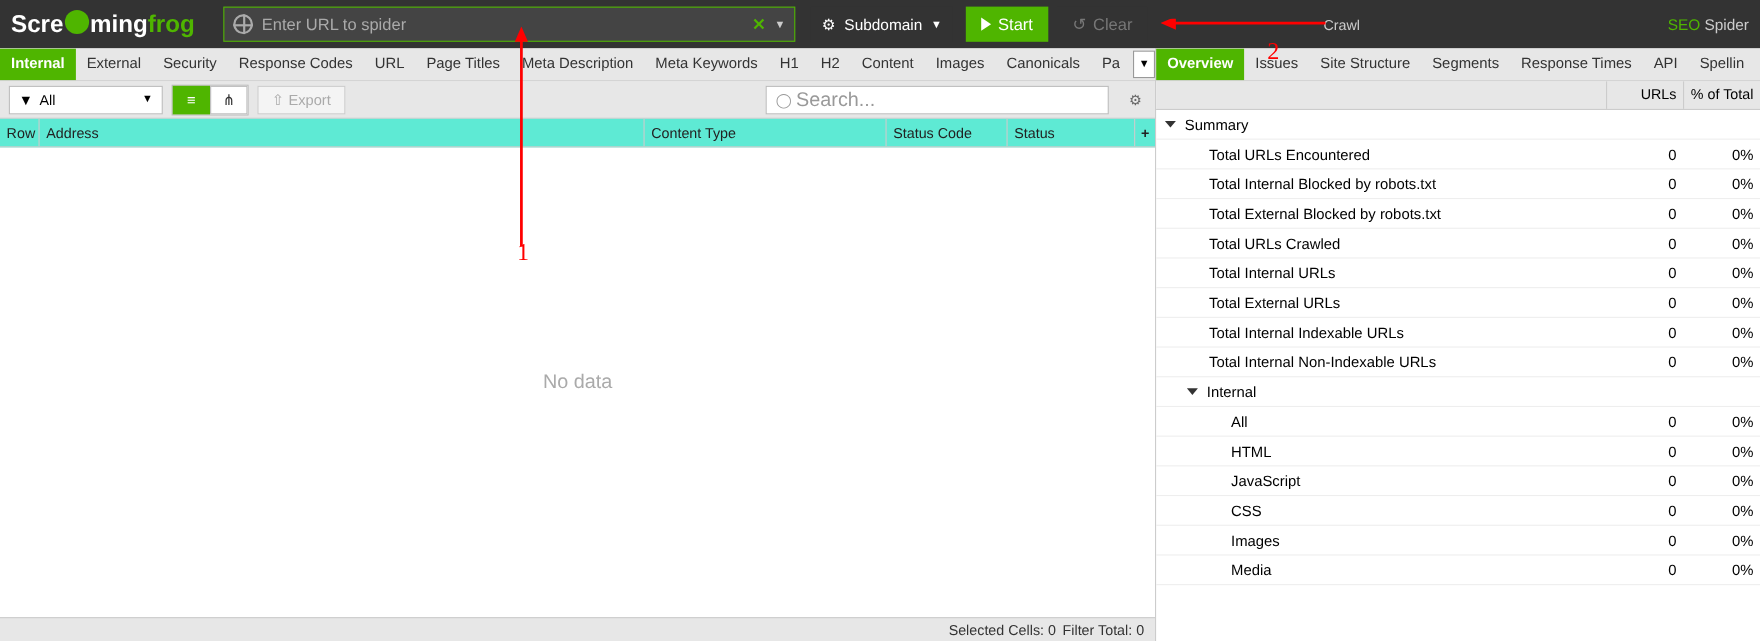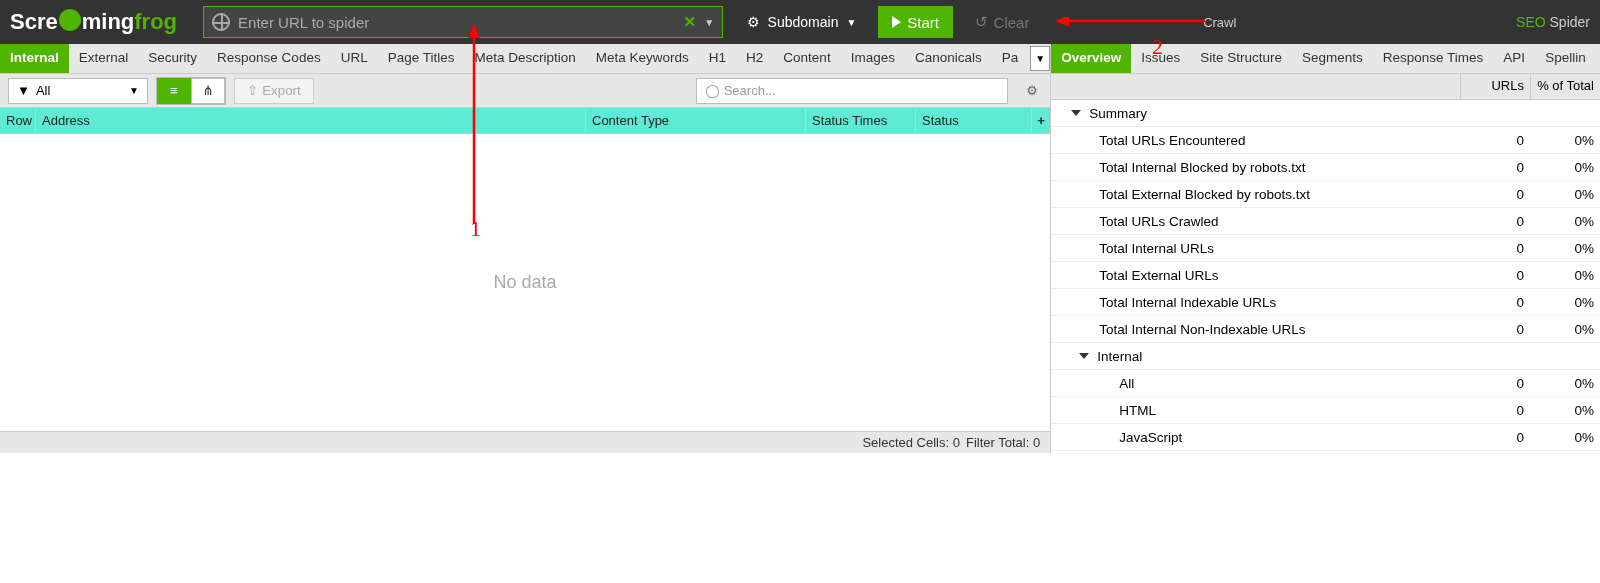--- a/index.html
+++ b/index.html
@@ -17,39 +17,39 @@
   .url-box .drop { color: #ccc; font-size: 10px; cursor: pointer; }
   .mode-select { display: flex; align-items: center; background: #333; color: #fff; height: 32px; padding: 0 10px; font-size: 14px; margin-left: 14px; gap: 8px; cursor: pointer;}
   .mode-select .drop { font-size: 10px; }
   .btn-start { background: #4fb500; color: #fff; border: 0; height: 32px; padding: 0 14px; font-size: 15px; margin-left: 12px; display: flex; align-items: center; gap: 6px; cursor: pointer; }
   .btn-clear { background: #333; color: #777; border: 0; height: 32px; padding: 0 14px; font-size: 15px; margin-left: 8px; display: flex; align-items: center; gap: 6px; cursor: default; }
   .crawl-label { color: #ccc; margin-left: auto; margin-right: 120px; font-size: 13px; }
   .prod-label { color: #ccc; font-size: 14px; margin-left: auto; }
   .prod-label .seo { color: #4fb500; }
 
   
-  .main { display: flex; height: 409px; }
+  .main { display: flex; height: 539px; }
   .left-pane { flex: 0 0 1028px; display: flex; flex-direction: column; border-right: 1px solid #ccc; }
   .right-pane { flex: 1; display: flex; flex-direction: column; }
 
   
   .tabs { display: flex; background: #e7e7e7; border-bottom: 1px solid #ccc; height: 30px; align-items: stretch; overflow: hidden; }
   .tab { padding: 6px 10px; font-size: 13.5px; color: #333; cursor: pointer; white-space: nowrap; }
   .tab.active { background: #4fb500; color: #fff; font-weight: 600; }
   .tab-drop { padding: 6px 4px; cursor: pointer; border:1px solid #999; background:#fff; font-size:10px; align-self:center; margin-left:2px;}
 
   
   .toolbar { display: flex; align-items: center; height: 34px; padding: 0 8px; gap: 8px; background: #e7e7e7; border-bottom: 1px solid #ccc; }
   .filter-dd { display: flex; align-items: center; gap: 6px; border: 1px solid #bbb; background: #fff; height: 26px; padding: 0 8px; width: 140px; cursor: pointer; justify-content: space-between;}
   .filter-dd .label { display:flex; gap:6px; align-items:center; }
   .view-btn { width: 34px; height: 26px; background: #4fb500; color: #fff; display: inline-flex; align-items: center; justify-content: center; cursor: pointer; border:0; }
   .tree-btn { width: 34px; height: 26px; background: #fff; color: #333; display: inline-flex; align-items: center; justify-content: center; cursor: pointer; border:1px solid #bbb; }
   .export-btn { height: 26px; padding: 0 12px; border: 1px solid #ccc; background: #f4f4f4; color: #aaa; cursor: default; display:flex; align-items:center; gap:4px;}
   .search-box { margin-left: auto; display: flex; align-items: center; border: 1px solid #bbb; background: #fff; height: 26px; padding: 0 8px; width: 312px; }
-  .search-box input { flex: 1; border: 0; outline: none; font-size: 13px; }
+  .search-box input { flex: 1; border: 0; outline: none; font-size: 18px; }
   .search-box input::placeholder { color: #999; }
   .settings-icon { width: 20px; cursor: pointer; color:#666; text-align:center; margin-left:6px;}
 
   
   .thead { display: flex; background: #5eead4; border-bottom: 1px solid #ccc; height: 26px; align-items: center; font-size: 13px; color: #222; }
   .th { padding: 0 6px; border-right: 1px solid #ccc; height: 100%; display: flex; align-items: center; }
   .th.row { width: 36px; } .th.addr { flex: 0 0 550px; } .th.ct { flex: 0 0 220px; } .th.sc { flex: 0 0 110px; } .th.st { flex: 1; } .th.add { width: 18px; font-weight:bold; text-align:center; justify-content:center; cursor:pointer; border-right:0;}
 
   .nodata { flex: 1; display: flex; align-items: center; justify-content: center; color: #aaa; font-size: 18px; }
 
@@ -57,21 +57,21 @@
 
   
   .rtabs { display: flex; background: #e7e7e7; border-bottom: 1px solid #ccc; height: 30px; overflow:hidden;}
   .rtoolhead { display:flex; background:#e7e7e7; border-bottom:1px solid #ccc; height:26px;}
   .rth { border-left:1px solid #ccc; padding:4px 6px; font-size:13px; text-align:right;}
   .rth.lbl{ flex:1; border-left:0;}
   .rth.urls{ width:70px;}
   .rth.pct{ width:70px;}
   .rtable { flex:1; overflow:hidden; font-size:13.5px;}
   .rtr { display:flex; border-bottom:1px solid #eee; height:27px; align-items:center;}
-  .rtr .c1 { flex:1; padding-left: 20px; display:flex; align-items:center; gap:4px;}
+  .rtr .c1 { flex:1; padding-left: 8px; display:flex; align-items:center; gap:4px;}
   .rtr .c2 { width:70px; text-align:right; padding-right:6px;}
   .rtr .c3 { width:70px; text-align:right; padding-right:6px;}
   .caret { display:inline-block; width:0; height:0; border-left:5px solid transparent; border-right:5px solid transparent; border-top:6px solid #333; margin-right:4px;}
   .indent1 { padding-left: 28px !important; }
   .indent2 { padding-left: 48px !important; text-align: right; }
   .indent3 { padding-left: 68px !important; }
 
   
   .arrow1, .arrow2 { position: absolute; pointer-events: none; }
   .arrow1 { left: 459px; top: 24px; }
@@ -162,21 +162,21 @@
       <div class="search-box">
         <span style="color:#999; margin-right:4px;">◯</span>
         <input placeholder="Search..." style="">
       </div>
       <span class="settings-icon">⚙</span>
     </div>
     <div class="thead">
       <div class="th row">Row</div>
       <div class="th addr">Address</div>
       <div class="th ct">Content Type</div>
-      <div class="th sc">Status Times</div>
+      <div class="th sc">Status Code</div>
       <div class="th st">Status</div>
       <div class="th add">+</div>
     </div>
     <div class="nodata">No data</div>
     <div class="statusbar">
       <span>Selected Cells:  0</span>
       <span>Filter Total:  0</span>
     </div>
   </div>
 

